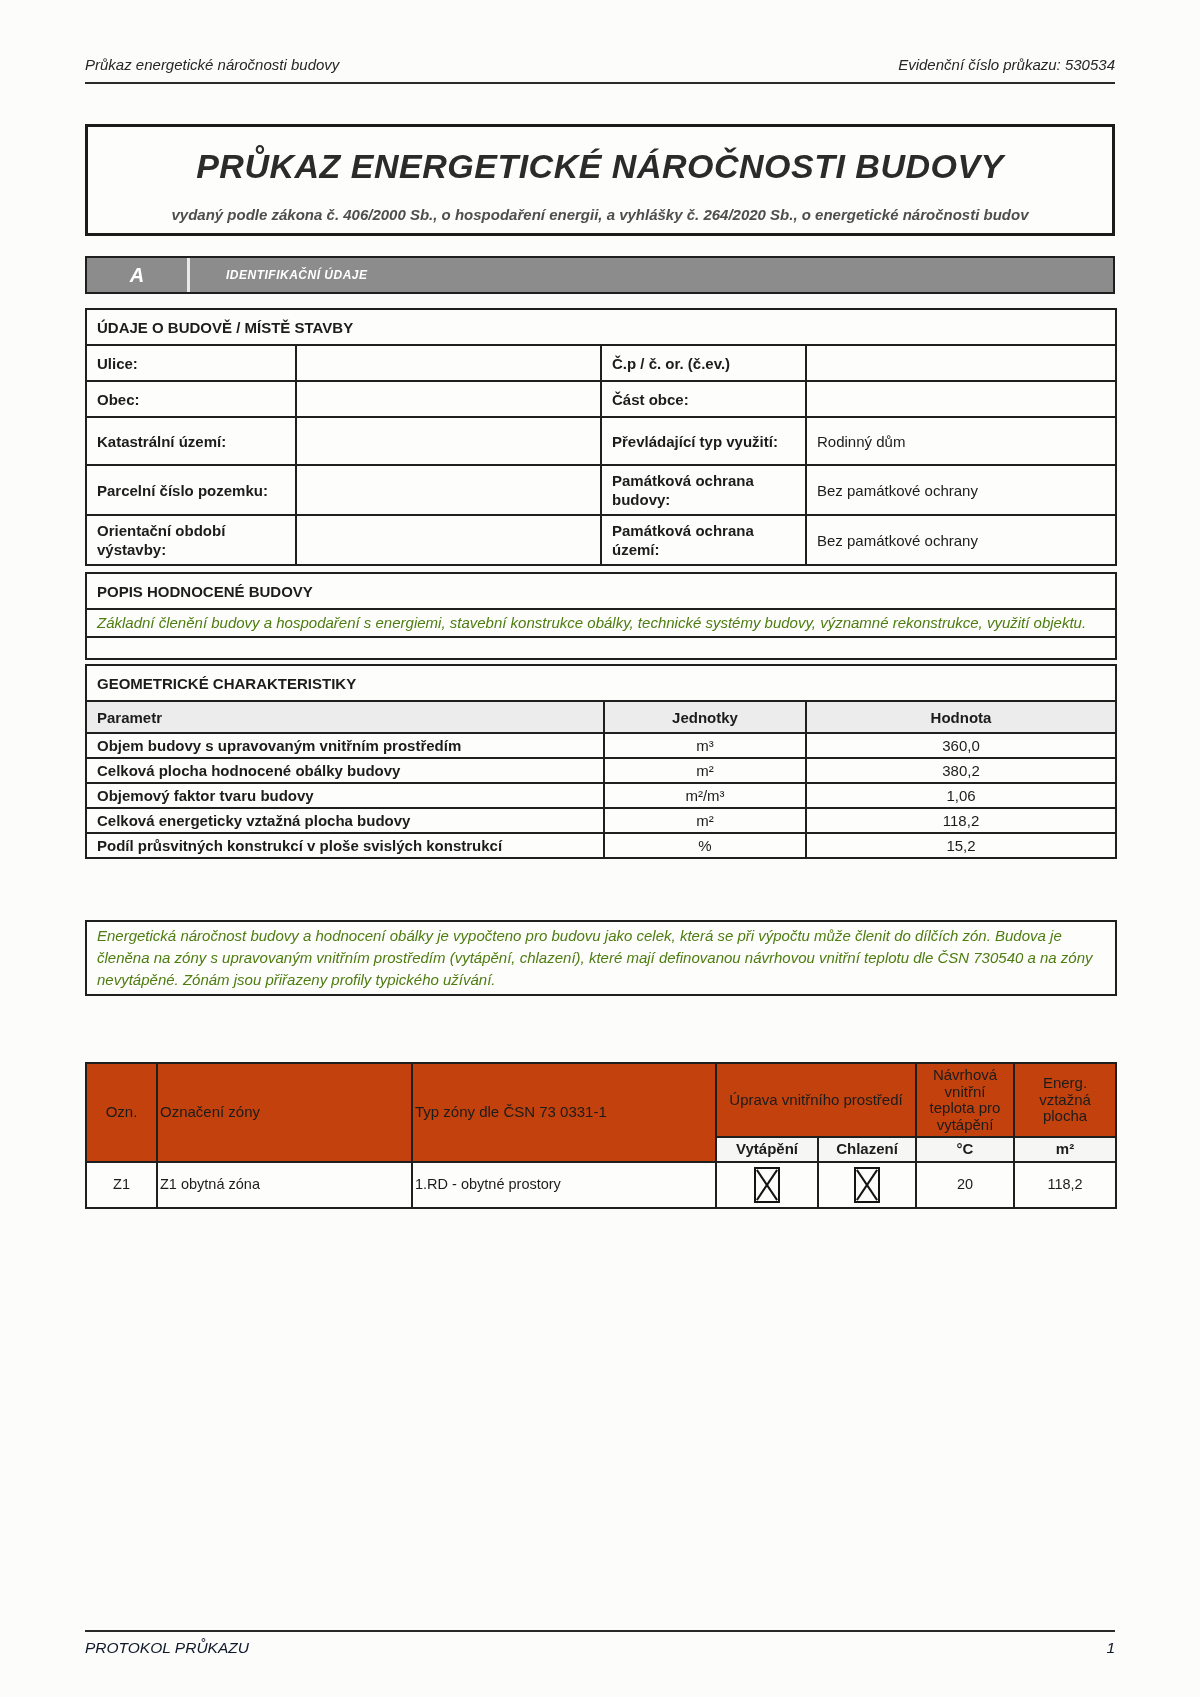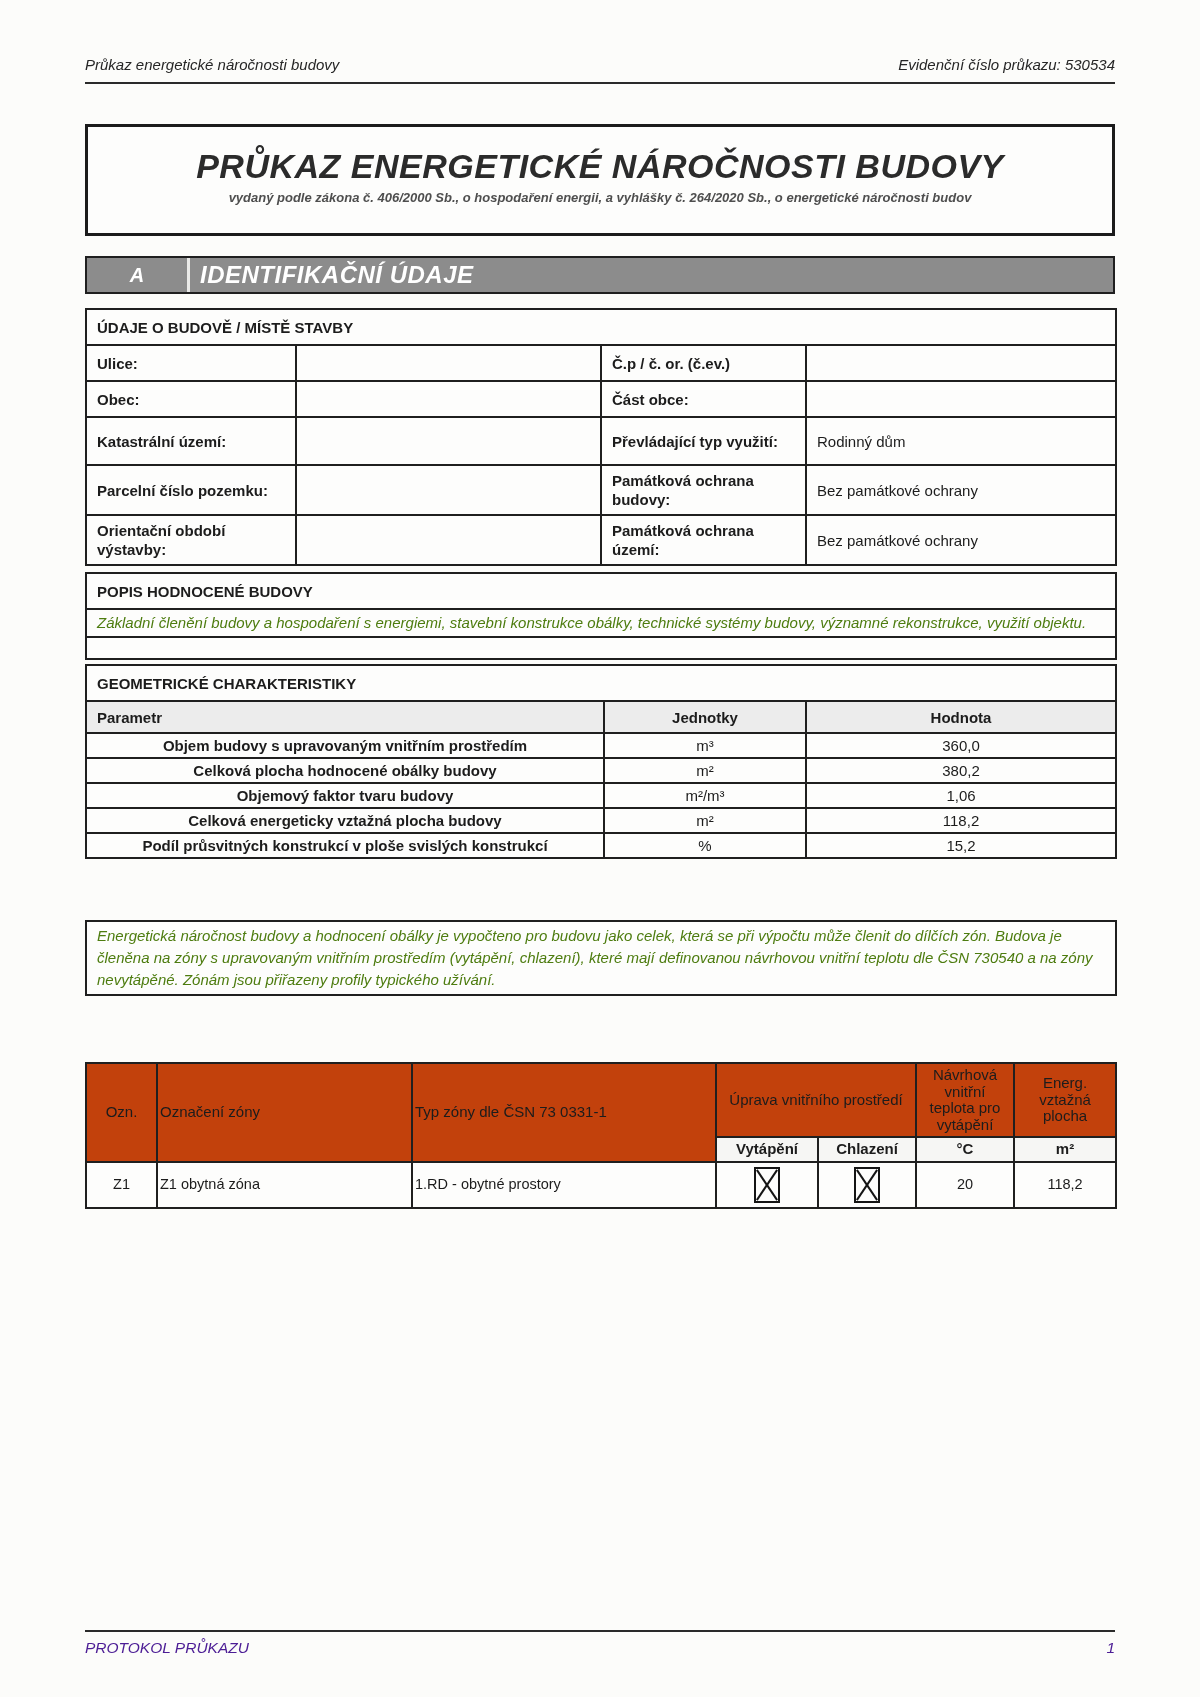--- a/index.html
+++ b/index.html
@@ -12,43 +12,43 @@
   }
   .abs { position: absolute; left: 85px; width: 1030px; font-style: italic; }
 
   
   .doc-header {
     top: 56px; display: flex; justify-content: space-between; align-items: flex-end;
     padding-bottom: 9px; border-bottom: 2.5px solid #2a2a2a; font-size: 15px; color: #262626;
   }
   .doc-footer {
     top: 1630px; display: flex; justify-content: space-between;
-    padding-top: 7px; border-top: 2px solid #2a2a2a; font-size: 15.5px; color: #4c1d95;
+    padding-top: 7px; border-top: 2px solid #2a2a2a; font-size: 15.5px; color: #0f172a;
   }
 
   
   .title-box {
     top: 124px; height: 112px; border: 3px solid #1b1b1b; background: #fdfdfc;
     text-align: center; padding-top: 20px;
   }
   .title-main { font-size: 34px; font-weight: bold; letter-spacing: 0.5px; color: #2b2b2b; }
-  .title-sub  { font-size: 13px; font-weight: bold; color: #4e4e4e; margin-top: 4px; }
+  .title-sub  { font-size: 15px; font-weight: bold; color: #4e4e4e; margin-top: 20px; }
 
   
   .section-bar {
     top: 256px; height: 38px; background: #8c8c8c; border: 2px solid #1f1f1f;
     display: flex; align-items: stretch;
   }
   .section-letter {
     width: 103px; display: flex; align-items: center; justify-content: center;
     color: #fff; font-size: 20px; font-weight: bold; border-right: 3px solid #e9e9e7;
   }
   .section-title {
-    flex: 1; display: flex; align-items: center; padding-left: 10px;
-    color: #fff; font-size: 24px; font-weight: bold; letter-spacing: 0.5px;
+    flex: 1; display: flex; align-items: center; padding-left: 36px;
+    color: #fff; font-size: 12px; font-weight: bold; letter-spacing: 0.5px;
   }
 
   
   table.tbl { border-collapse: collapse; table-layout: fixed; position: absolute; left: 85px; width: 1030px; }
   table.tbl td {
     border: 2px solid #1f1f1f; font-size: 15px; vertical-align: middle;
     padding: 3px 10px; background: #fdfdfc; overflow: hidden;
   }
   td.headrow { background: #ececec; font-weight: bold; font-size: 16px; height: 36px; }
   td.shade   { background: #e9e9e9; font-weight: bold; }
@@ -59,21 +59,21 @@
   .tbl-building { top: 308px; }
   .tbl-building tr.r36 td { height: 36px; }
   .tbl-building tr.r40 td { height: 48px; }
   .tbl-building tr.r50 td { height: 50px; line-height: 19px; }
 
   .tbl-popis { top: 572px; }
   .tbl-popis td.empty { height: 22px; }
 
   .tbl-geom { top: 664px; padding-left: 36px; }
   .tbl-geom td.colhead { background: #ececec; font-weight: bold; height: 32px; }
-  .tbl-geom tr.grow td { height: 24px; text-align: center; }
+  .tbl-geom tr.grow td { height: 24px; }
 
   .tbl-zones-head { top: 926px; }
   .tbl-zones-head td { height: 40px; }
   .tbl-zones-para { top: 920px; }
   .tbl-zones-para td { line-height: 22px; padding: 8px 10px; }
 
   .tbl-zone { top: 1062px; }
   .tbl-zone td { font-size: 14px; line-height: 16.5px; text-align: center; padding: 2px 6px; }
   .tbl-zone tr.zhead td { background: #c2410c; font-weight: normal; height: 70px; }
   .tbl-zone tr.zsub td  { background: #f6f6f4; font-weight: bold; height: 24px; }

